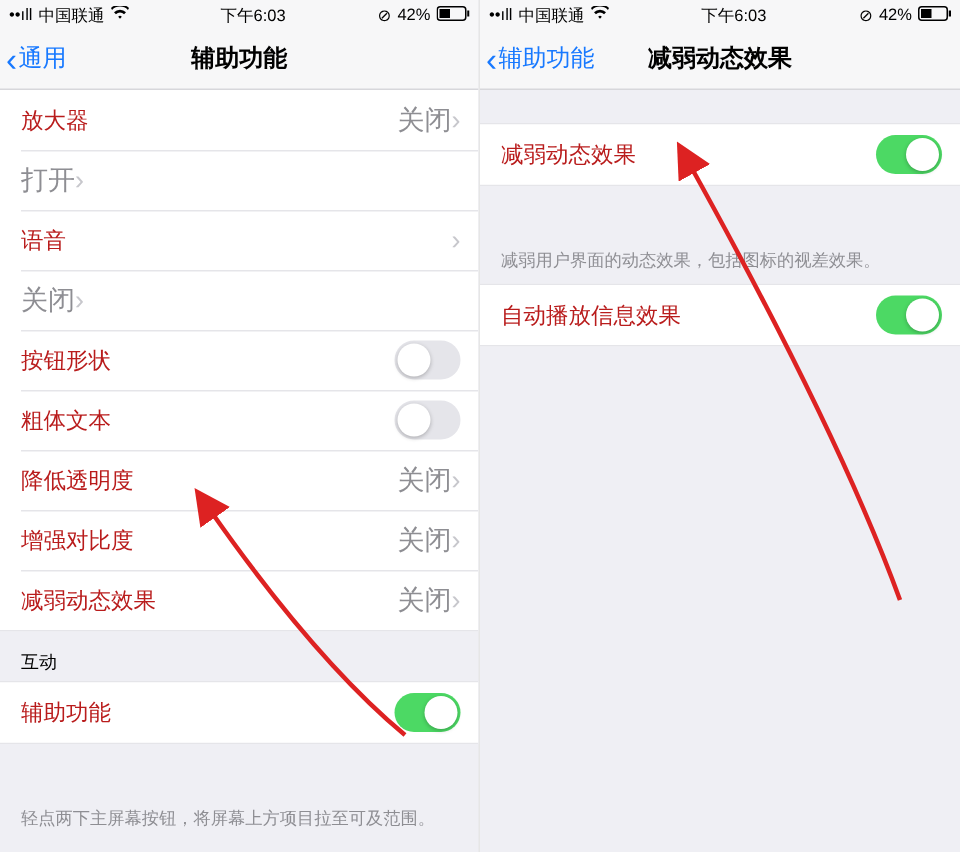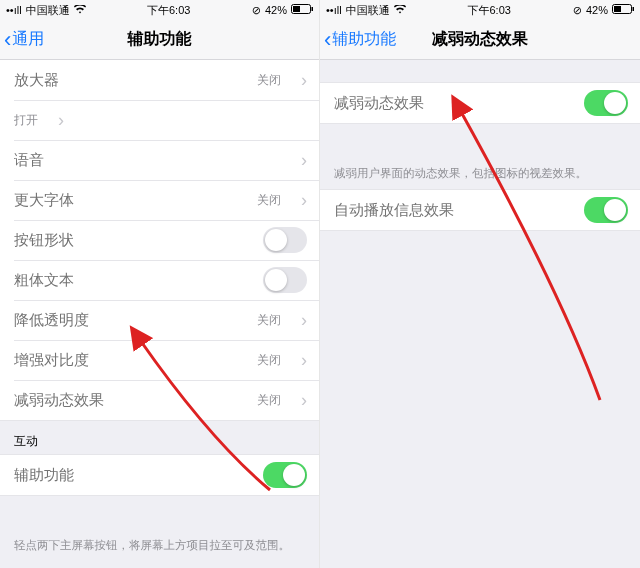--- a/index.html
+++ b/index.html
@@ -85,22 +85,22 @@
     background: #fff;
     position: relative;
   }
   .row + .row::before {
     content: "";
     position: absolute;
     left: 14px; right: 0; top: 0;
     height: 1px;
     background: #e5e5e9;
   }
-  .row-label { flex: 1; font-size: 15px; color: #737373; }
-  .row-value { color: #8e8e93; font-size: 12px; margin-right: 20px; }
+  .row-label { flex: 1; font-size: 15px; color: #b91c1c; }
+  .row-value { color: #8e8e93; font-size: 18px; margin-right: 0; }
   .chev-r { color: #c7c7cc; font-size: 18px; line-height:1; }
 
   .toggle {
     width: 44px; height: 26px;
     border-radius: 13px;
     position: relative;
     background: #e5e5ea;
   }
   .toggle .knob {
     position: absolute;
@@ -179,21 +179,20 @@
         </div>
         <div class="row">
           <span class="row-value">打开</span>
           <span class="chev-r">›</span>
         </div>
         <div class="row">
           <span class="row-label">语音</span>
           <span class="chev-r">›</span>
         </div>
         <div class="row">
-          <span class="row-label">更大字体</span>
           <span class="row-value">关闭</span>
           <span class="chev-r">›</span>
         </div>
         <div class="row">
           <span class="row-label">按钮形状</span>
           <span class="toggle">
               <span class="knob"></span>
             </span>
         </div>
         <div class="row">

